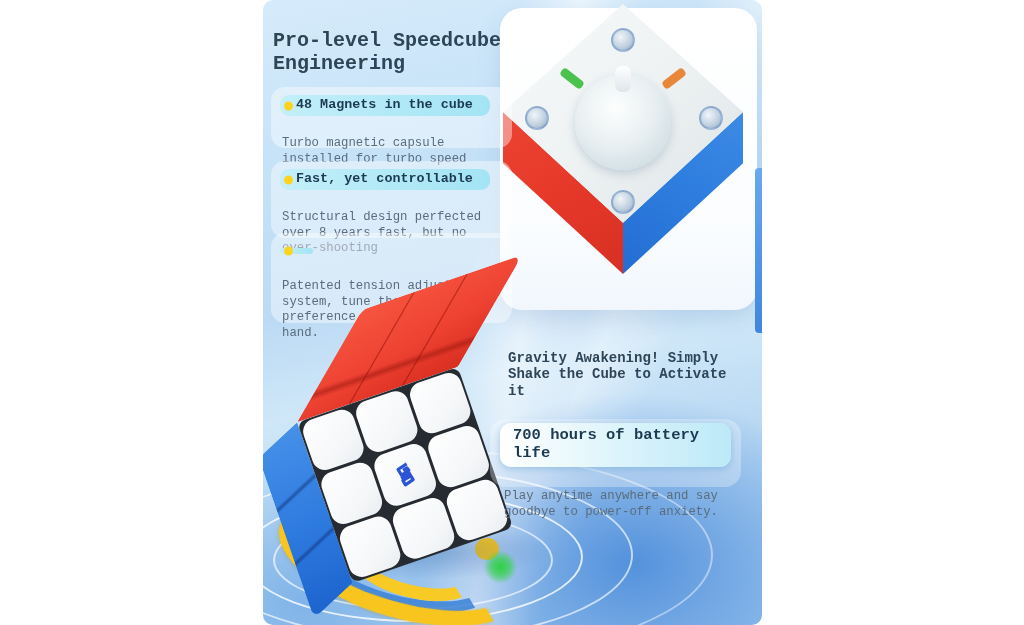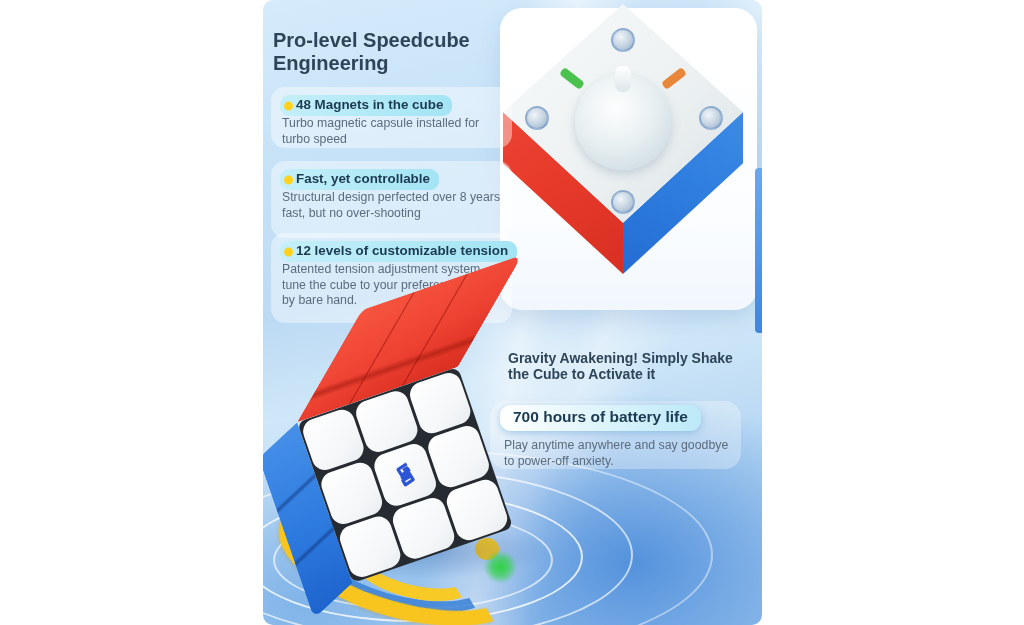--- a/index.html
+++ b/index.html
@@ -9,38 +9,39 @@
   
   .canvas {
     position:absolute; left:263px; top:0; width:499px; height:625px;
     border-radius:10px; overflow:hidden;
     background:
       radial-gradient(ellipse 340px 250px at 74% 90%, rgba(62,130,215,.80), rgba(62,130,215,0) 68%),
       radial-gradient(ellipse 260px 200px at 8% 96%, rgba(92,156,226,.55), rgba(92,156,226,0) 70%),
       linear-gradient(100deg, rgba(255,255,255,0) 42%, rgba(255,255,255,.55) 52%, rgba(255,255,255,0) 62%),
       linear-gradient(115deg, rgba(255,255,255,0) 55%, rgba(255,255,255,.40) 63%, rgba(255,255,255,0) 72%),
       linear-gradient(168deg, #d6ebfb 0%, #c4e1f7 26%, #bcdaf4 44%, #cfe7f8 58%, #b4d5f2 76%, #9cc6ee 100%);
+    font-family: Liberation Mono, monospace;
   }
   .blue-sliver { position:absolute; right:0; top:168px; width:7px; height:165px;
     background:linear-gradient(180deg,#6aa8ee,#3f86de); border-radius:4px 0 0 4px; }
 
   
   .headline { position:absolute; left:10px; top:29px; width:232px;
     font-size:20px; font-weight:600; color:#2e4558; line-height:1.17; }
   .feature-card { position:absolute; left:8px; width:241px;
     background:rgba(255,255,255,.42); border-radius:14px; padding:8px 9px 9px; }
   .fc1 { top:87px;  height:61px; }
   .fc2 { top:161px; height:77px; }
   .fc3 { top:233px; height:90px; }
   .feature-head { position:relative; display:inline-block;
     background:linear-gradient(90deg,#c3eff9,#a3e4f4); border-radius:9px;
-    padding:2px 9px 4px 16px; font-size:13.4px; font-weight:bold; color:#1c3a51; white-space:nowrap; }
+    padding:2px 17px 4px 16px; font-size:13.4px; font-weight:bold; color:#1c3a51; white-space:nowrap; }
   .bullet-dot { position:absolute; left:4px; top:50%; transform:translateY(-50%);
     width:9px; height:9px; border-radius:50%; background:#ffd21e; }
-  .feature-body { margin-top:0; padding-left:2px; font-size:12.3px; color:#5b6c7c; line-height:1.27; }
+  .feature-body { margin-top:20px; padding-left:2px; font-size:12.3px; color:#5b6c7c; line-height:1.27; }
 
   
   .mech-card { position:absolute; left:237px; top:8px; width:257px; height:302px;
     background:linear-gradient(180deg,#ffffff 0%, #fbfdff 70%, #f1f7fd 100%);
     border-radius:22px; box-shadow:0 10px 22px rgba(90,130,180,.18); }
   .cube1 { position:absolute; left:240px; top:4px; width:240px; height:270px; }
   .c1-top { position:absolute; inset:0;
     clip-path:polygon(50% 0%, 100% 40%, 50% 81%, 0% 40%);
     background:linear-gradient(135deg,#f8fafa 0%, #eef2f3 45%, #e2e8ea 75%, #d8e0e4 100%); }
   .c1-dome { position:absolute; left:72px; top:70px; width:96px; height:96px; border-radius:50%;
@@ -61,26 +62,26 @@
   .c1-red { position:absolute; inset:0;
     clip-path:polygon(0% 40%, 50% 81%, 50% 100%, 0% 59%);
     background:linear-gradient(150deg,#f2503f 0%, #e73a2b 50%, #cf2a1e 100%); }
   .c1-blue { position:absolute; inset:0;
     clip-path:polygon(100% 40%, 50% 81%, 50% 100%, 100% 59%);
     background:linear-gradient(210deg,#4e97ea 0%, #2f7fe0 50%, #1d63cc 100%); }
 
   
   .headline2 { position:absolute; left:245px; top:350px; width:234px;
     font-size:14px; font-weight:600; color:#2e4558; line-height:1.17; }
-  .battery-card { position:absolute; left:227px; top:401px; width:251px; height:68px;
+  .battery-card { position:absolute; left:227px; top:419px; width:251px; height:68px;
     background:rgba(255,255,255,.30); border-radius:16px; padding:4px 10px; }
   .battery-pill { display:inline-block; background:linear-gradient(90deg,#ffffff 0%, #bce9f8 100%);
     border-radius:11px; padding:3px 13px 5px; font-size:15.5px; font-weight:bold; color:#1c3a51;
     box-shadow:0 2px 7px rgba(110,170,215,.55); }
-  .battery-body { margin-top:7px; padding-left:4px; font-size:12.3px; color:#5b6c7c; line-height:1.3; }
+  .battery-body { margin-top:22px; padding-left:4px; font-size:12.3px; color:#5b6c7c; line-height:1.3; }
 
   
   .swirl { position:absolute; left:0; top:430px; width:499px; height:195px; }
   .ripple { position:absolute; border-radius:50%; border:2px solid rgba(255,255,255,.65); }
   .rp1 { left:-60px; top:40px;  width:430px; height:170px; }
   .rp2 { left:-20px; top:62px;  width:340px; height:130px; border-color:rgba(255,255,255,.8); }
   .rp3 { left:10px;  top:80px;  width:280px; height:100px; }
   .rp4 { left:-110px; top:20px; width:560px; height:210px; border-color:rgba(255,255,255,.45); }
   .arc { position:absolute; border-radius:50%; border-style:solid; border-top-color:transparent; border-right-color:transparent; }
   .arc-blue { left:40px; top:86px; width:200px; height:92px; border-width:12px;
@@ -160,21 +161,20 @@
       <div class="feature-head">
         <span class="bullet-dot"></span>
         <span>Fast, yet controllable</span>
       </div>
       <div class="feature-body">Structural design perfected over 8 years fast, but no over-shooting</div>
     </div>
 
     <div class="feature-card fc3">
       <div class="feature-head">
         <span class="bullet-dot"></span>
-        <span>12 levels of customizable tension</span>
       </div>
       <div class="feature-body">Patented tension adjustment system, tune the cube to your preference easily by bare hand.</div>
     </div>
 
     <div class="swirl">
       <div class="ripple rp4"></div>
       <div class="ripple rp1"></div>
       <div class="ripple rp2"></div>
       <div class="ripple rp3"></div>
       <div class="arc arc-blue"></div>

